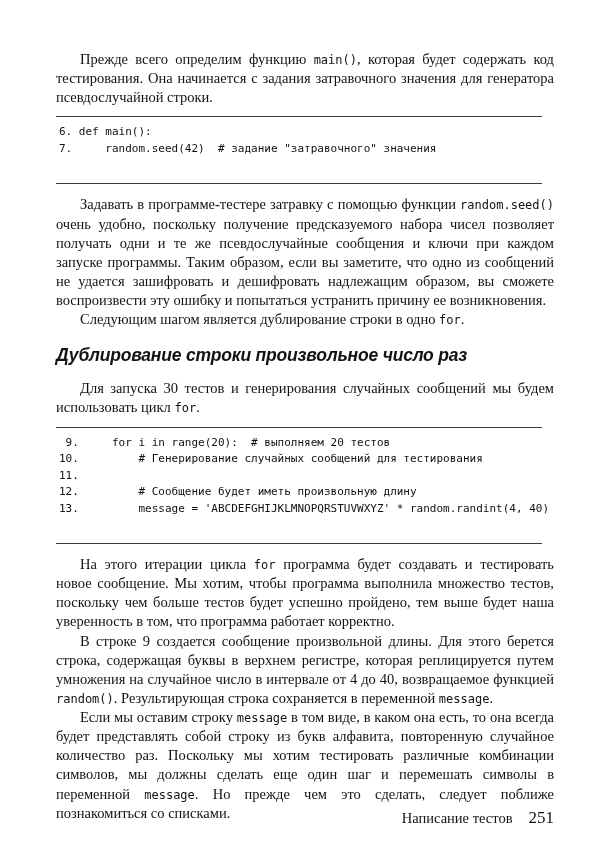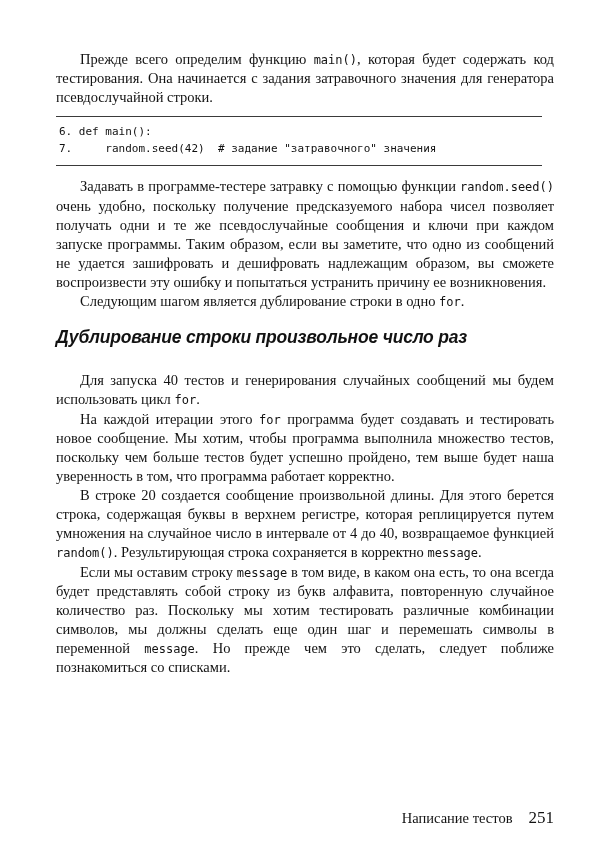--- a/index.html
+++ b/index.html
@@ -20,36 +20,36 @@
     margin: 0;
     text-align: justify;
     text-indent: 24px;
   }
   p.body code {
     font-family: "DejaVu Sans Mono", monospace;
     font-size: 12px;
   }
   pre.code-block {
     margin: 9px 12px 11px 0;
-    padding: 7px 2px 8px 3px;
+    padding: 7px 2px 26px 3px;
     border-top: 1px solid #3a3a3a;
     border-bottom: 1px solid #3a3a3a;
     font-family: "DejaVu Sans Mono", monospace;
     font-size: 11px;
     line-height: 1.5;
     white-space: pre;
     color: #101010;
   }
   h2.section-heading {
     font-family: "Liberation Sans", sans-serif;
     font-style: italic;
     font-weight: bold;
     font-size: 17.5px;
     letter-spacing: -0.2px;
-    margin: 15px 0 22px 0;
+    margin: 15px 0 12px 0;
   }
   .footer {
     position: absolute;
     right: 46px;
     bottom: 30px;
     display: flex;
     align-items: baseline;
     gap: 16px;
   }
   .footer .section { font-size: 14.5px; }
@@ -64,26 +64,31 @@
 
   <pre class="code-block">6. def main():
 7.     random.seed(42)  # задание "затравочного" значения</pre>
 
   <p class="body"><span>Задавать в программе-тестере затравку с помощью функции </span><code>random.seed()</code><span> очень удобно, поскольку получение предсказуемого набора чисел позволяет получать одни и те же псевдослучайные сообщения и ключи при каждом запуске программы. Таким образом, если вы заметите, что одно из сообщений не удается зашифровать и дешифровать надлежащим образом, вы сможете воспроизвести эту ошибку и попытаться устранить причину ее возникновения.</span></p>
 
   <p class="body"><span>Следующим шагом является дублирование строки в одно </span><code>for</code><span>.</span></p>
 
   <h2 class="section-heading">Дублирование строки произвольное число раз</h2>
 
-  <p class="body"><span>Для запуска 40 тестов и генерирования случайных сообщений мы будем использовать цикл </span><code>for</code><span>.</span></p>
+  <p class="body"><span>Для запуска 30 тестов и генерирования случайных сообщений мы будем использовать цикл </span><code>for</code><span>.</span></p>
 
+  <pre class="code-block"> 9.     for i in range(20):  # выполняем 20 тестов
+10.         # Генерирование случайных сообщений для тестирования
+11.
+12.         # Сообщение будет иметь произвольную длину
+13.         message = 'ABCDEFGHIJKLMNOPQRSTUVWXYZ' * random.randint(4, 40)</pre>
 
-  <p class="body"><span>На каждой итерации этого </span><code>for</code><span> программа будет создавать и тестировать новое сообщение. Мы хотим, чтобы программа выполнила множество тестов, поскольку чем больше тестов будет успешно пройдено, тем выше будет наша уверенность в том, что программа работает корректно.</span></p>
+  <p class="body"><span>На этого итерации цикла </span><code>for</code><span> программа будет создавать и тестировать новое сообщение. Мы хотим, чтобы программа выполнила множество тестов, поскольку чем больше тестов будет успешно пройдено, тем выше будет наша уверенность в том, что программа работает корректно.</span></p>
 
-  <p class="body"><span>В строке 20 создается сообщение произвольной длины. Для этого берется строка, содержащая буквы в верхнем регистре, которая реплицируется путем умножения на случайное число в интервале от 4 до 40, возвращаемое функцией </span><code>random()</code><span>. Результирующая строка сохраняется в корректно </span><code>message</code><span>.</span></p>
+  <p class="body"><span>В строке 9 создается сообщение произвольной длины. Для этого берется строка, содержащая буквы в верхнем регистре, которая реплицируется путем умножения на случайное число в интервале от 4 до 40, возвращаемое функцией </span><code>random()</code><span>. Результирующая строка сохраняется в переменной </span><code>message</code><span>.</span></p>
 
   <p class="body"><span>Если мы оставим строку </span><code>message</code><span> в том виде, в каком она есть, то она всегда будет представлять собой строку из букв алфавита, повторенную случайное количество раз. Поскольку мы хотим тестировать различные комбинации символов, мы должны сделать еще один шаг и перемешать символы в переменной </span><code>message</code><span>. Но прежде чем это сделать, следует поближе познакомиться со списками.</span></p>
 
   <div class="footer">
     <span class="section">Написание тестов</span>
     <span class="num">251</span>
   </div>
 
 </div>
 

